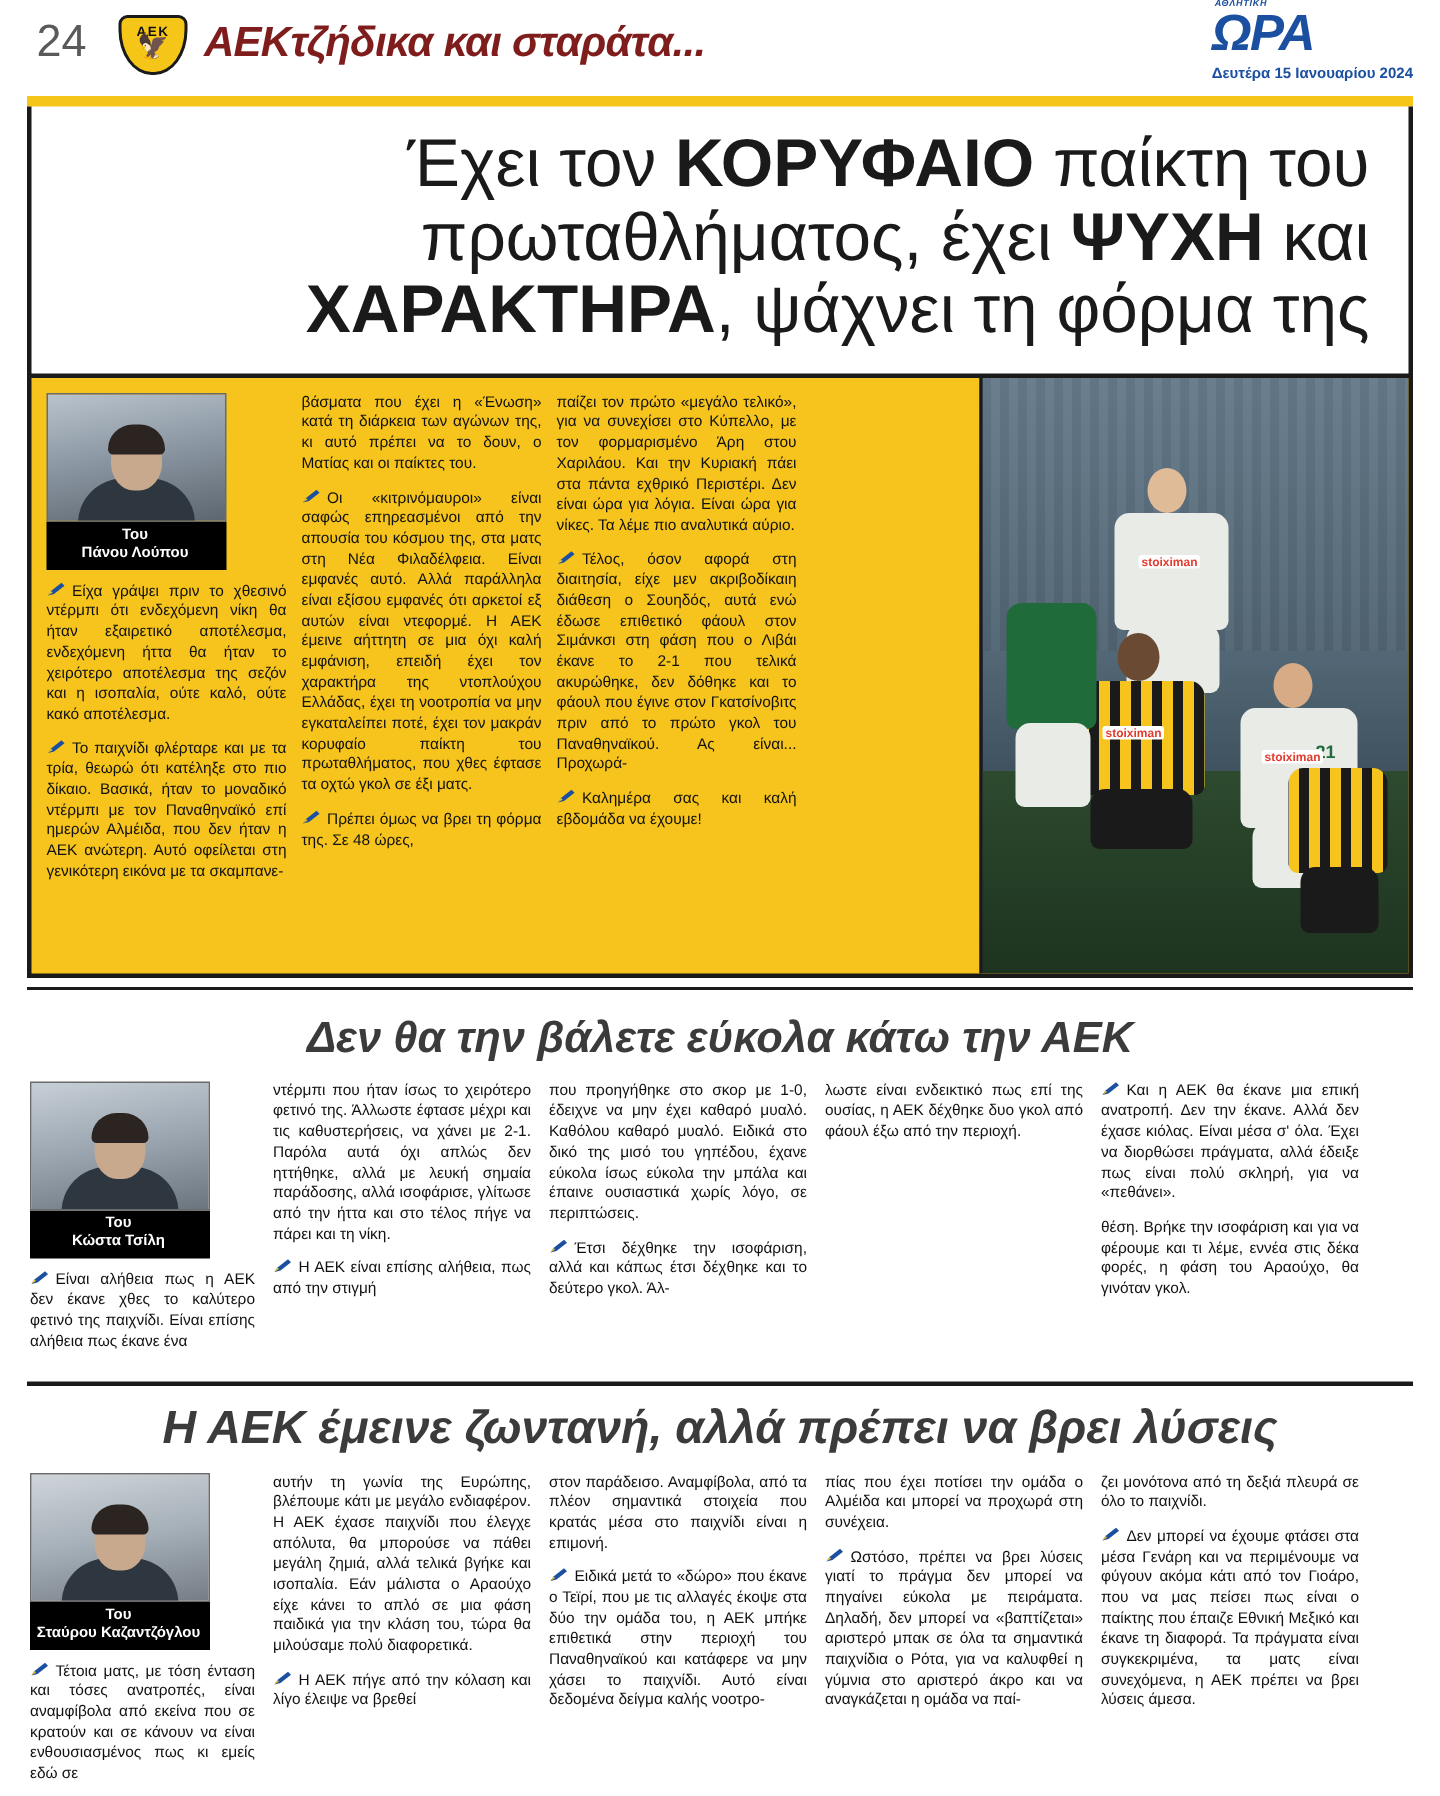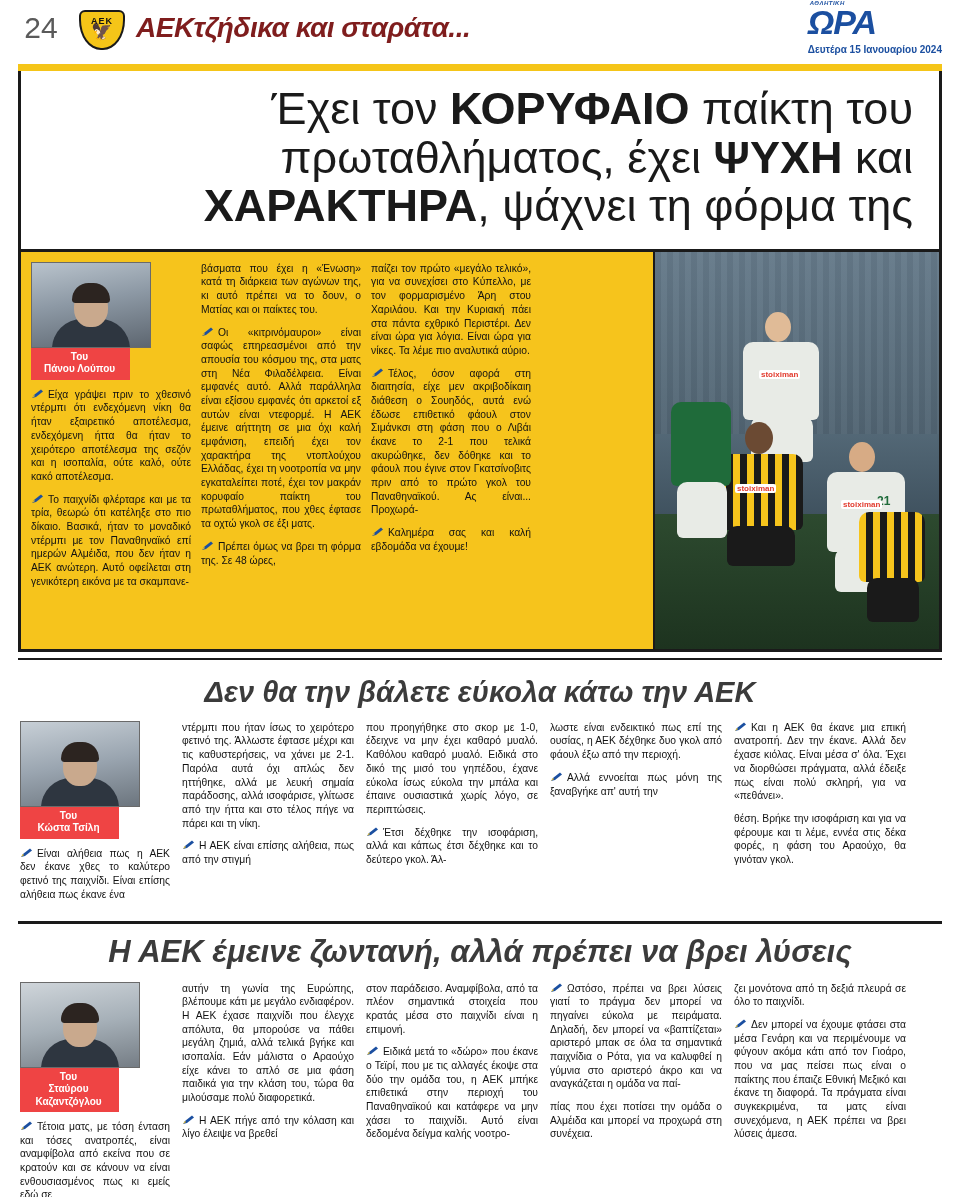--- a/index.html
+++ b/index.html
@@ -179,28 +179,28 @@
     position: absolute;
     left: 50%; bottom: -6px;
     transform: translateX(-50%);
     width: 78px; height: 34px;
     border-radius: 30px 30px 0 0;
     background: #2e3640;
   }
   .author-photo.p2 { background: linear-gradient(170deg,#c7cfd6 0%, #9aa5b0 50%, #6c757e 100%); }
   .author-photo.p3 { background: linear-gradient(170deg,#cfd5da 0%, #a6b0b8 50%, #757d85 100%); }
   .author-name {
-    background: #ef4444;
+    background: #000000;
     color: #ffffff;
     font-size: 10px;
     font-weight: 700;
     text-align: center;
     padding: 3px 4px 4px 2px;
     line-height: 1.25;
-    width: 99px;
+    width: 120px;
   }
   .pen {
     display: inline-block;
     width: 13px;
     height: 10px;
     margin-right: 4px;
     vertical-align: -1px;
     position: relative;
   }
   .pen svg { display: block; }
@@ -425,24 +425,20 @@
     </div>
     <div class="col">
       <p><span>που προηγήθηκε στο σκορ με 1-0, έδειχνε να μην έχει καθαρό μυαλό. Καθόλου καθαρό μυαλό. Ειδικά στο δικό της μισό του γηπέδου, έχανε εύκολα ίσως εύκολα την μπάλα και έπαινε ουσιαστικά χωρίς λόγο, σε περιπτώσεις.</span></p>
       <p><span class="pen"><svg width="13" height="10" viewBox="0 0 13 10">
               <path d="M1 9 L3 6 L10 0.5 L12 2.5 L5 8 Z" fill="#1b4fa0"></path>
               <path d="M1 9 L3 6 L4 7 Z" fill="#f6c41c"></path>
             </svg></span><span>Έτσι δέχθηκε την ισοφάριση, αλλά και κάπως έτσι δέχθηκε και το δεύτερο γκολ. Άλ-</span></p>
     </div>
     <div class="col">
       <p><span>λωστε είναι ενδεικτικό πως επί της ουσίας, η ΑΕΚ δέχθηκε δυο γκολ από φάουλ έξω από την περιοχή.</span></p>
-      <p><span class="pen"><svg width="13" height="10" viewBox="0 0 13 10">
-              <path d="M1 9 L3 6 L10 0.5 L12 2.5 L5 8 Z" fill="#1b4fa0"></path>
-              <path d="M1 9 L3 6 L4 7 Z" fill="#f6c41c"></path>
-            </svg></span><span>Αλλά εννοείται πως μόνη της ξαναβγήκε απ' αυτή την</span></p>
     </div>
     <div class="col">
       <p><span class="pen"><svg width="13" height="10" viewBox="0 0 13 10">
               <path d="M1 9 L3 6 L10 0.5 L12 2.5 L5 8 Z" fill="#1b4fa0"></path>
               <path d="M1 9 L3 6 L4 7 Z" fill="#f6c41c"></path>
             </svg></span><span>Και η ΑΕΚ θα έκανε μια επική ανατροπή. Δεν την έκανε. Αλλά δεν έχασε κιόλας. Είναι μέσα σ' όλα. Έχει να διορθώσει πράγματα, αλλά έδειξε πως είναι πολύ σκληρή, για να «πεθάνει».</span></p>
       <p><span>θέση. Βρήκε την ισοφάριση και για να φέρουμε και τι λέμε, εννέα στις δέκα φορές, η φάση του Αραούχο, θα γινόταν γκολ.</span></p>
     </div>
   </div>
 
@@ -475,25 +471,25 @@
             </svg></span><span>Η ΑΕΚ πήγε από την κόλαση και λίγο έλειψε να βρεθεί</span></p>
     </div>
     <div class="col">
       <p><span>στον παράδεισο. Αναμφίβολα, από τα πλέον σημαντικά στοιχεία που κρατάς μέσα στο παιχνίδι είναι η επιμονή.</span></p>
       <p><span class="pen"><svg width="13" height="10" viewBox="0 0 13 10">
               <path d="M1 9 L3 6 L10 0.5 L12 2.5 L5 8 Z" fill="#1b4fa0"></path>
               <path d="M1 9 L3 6 L4 7 Z" fill="#f6c41c"></path>
             </svg></span><span>Ειδικά μετά το «δώρο» που έκανε ο Τεϊρί, που με τις αλλαγές έκοψε στα δύο την ομάδα του, η ΑΕΚ μπήκε επιθετικά στην περιοχή του Παναθηναϊκού και κατάφερε να μην χάσει το παιχνίδι. Αυτό είναι δεδομένα δείγμα καλής νοοτρο-</span></p>
     </div>
     <div class="col">
+      <p><span>πίας που έχει ποτίσει την ομάδα ο Αλμέιδα και μπορεί να προχωρά στη συνέχεια.</span></p>
       <p><span class="pen"><svg width="13" height="10" viewBox="0 0 13 10">
               <path d="M1 9 L3 6 L10 0.5 L12 2.5 L5 8 Z" fill="#1b4fa0"></path>
               <path d="M1 9 L3 6 L4 7 Z" fill="#f6c41c"></path>
             </svg></span><span>Ωστόσο, πρέπει να βρει λύσεις γιατί το πράγμα δεν μπορεί να πηγαίνει εύκολα με πειράματα. Δηλαδή, δεν μπορεί να «βαπτίζεται» αριστερό μπακ σε όλα τα σημαντικά παιχνίδια ο Ρότα, για να καλυφθεί η γύμνια στο αριστερό άκρο και να αναγκάζεται η ομάδα να παί-</span></p>
-      <p><span>πίας που έχει ποτίσει την ομάδα ο Αλμέιδα και μπορεί να προχωρά στη συνέχεια.</span></p>
     </div>
     <div class="col">
       <p><span>ζει μονότονα από τη δεξιά πλευρά σε όλο το παιχνίδι.</span></p>
       <p><span class="pen"><svg width="13" height="10" viewBox="0 0 13 10">
               <path d="M1 9 L3 6 L10 0.5 L12 2.5 L5 8 Z" fill="#1b4fa0"></path>
               <path d="M1 9 L3 6 L4 7 Z" fill="#f6c41c"></path>
             </svg></span><span>Δεν μπορεί να έχουμε φτάσει στα μέσα Γενάρη και να περιμένουμε να φύγουν ακόμα κάτι από τον Γιοάρο, που να μας πείσει πως είναι ο παίκτης που έπαιζε Εθνική Μεξικό και έκανε τη διαφορά. Τα πράγματα είναι συγκεκριμένα, τα ματς είναι συνεχόμενα, η ΑΕΚ πρέπει να βρει λύσεις άμεσα.</span></p>
     </div>
   </div>
 

